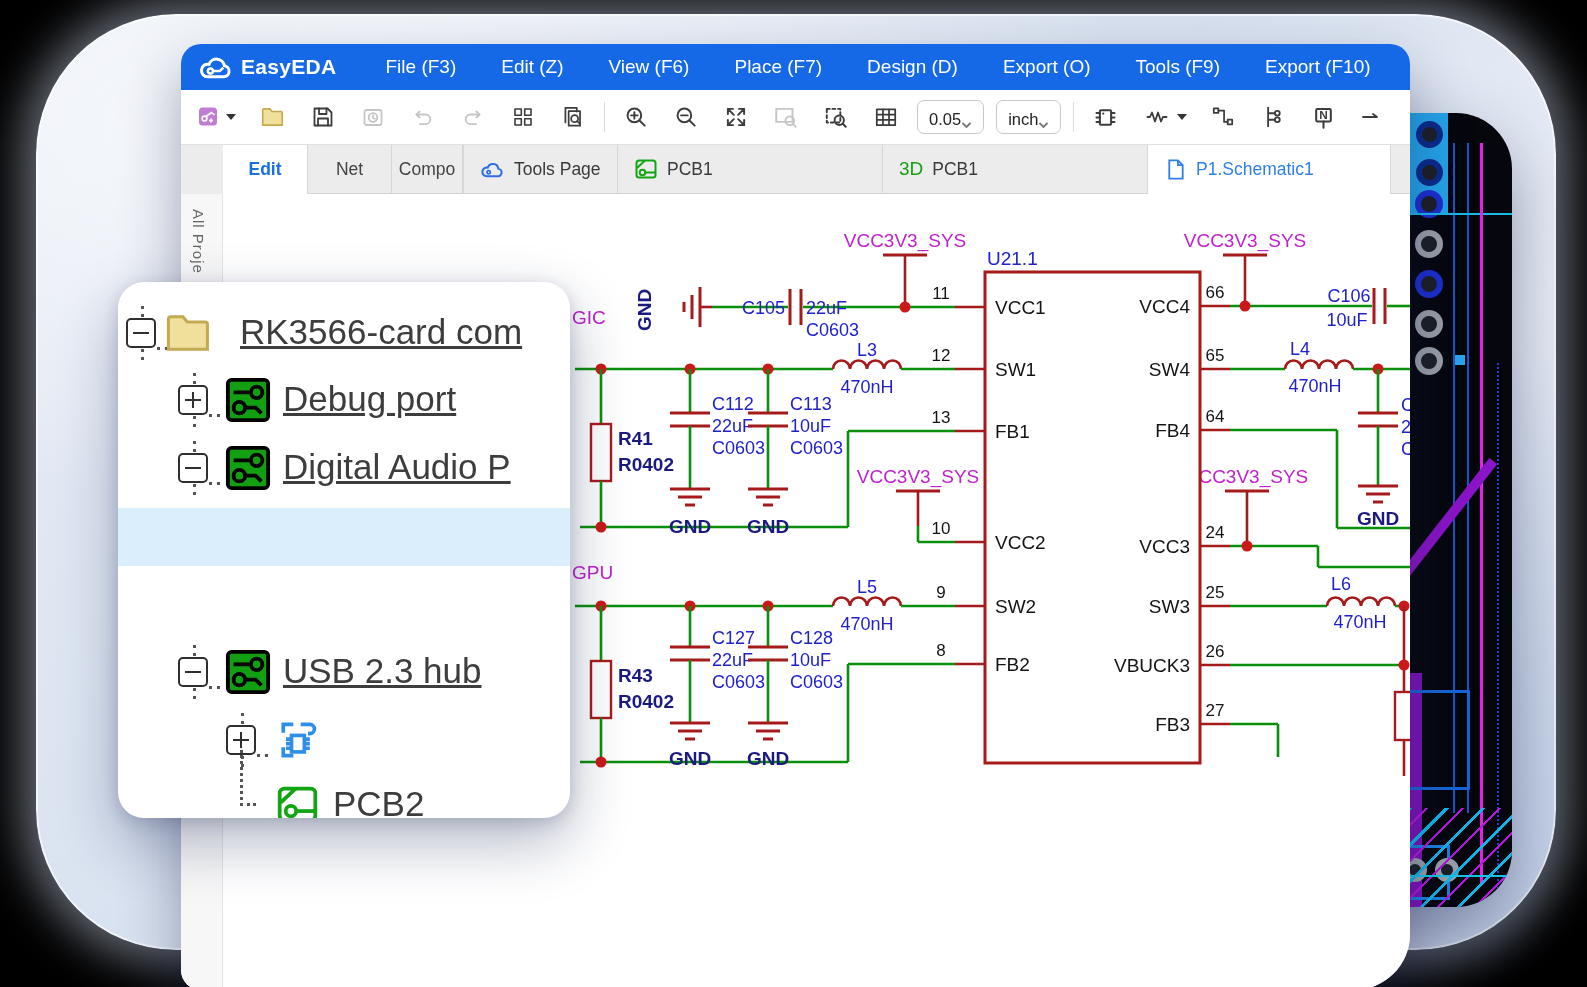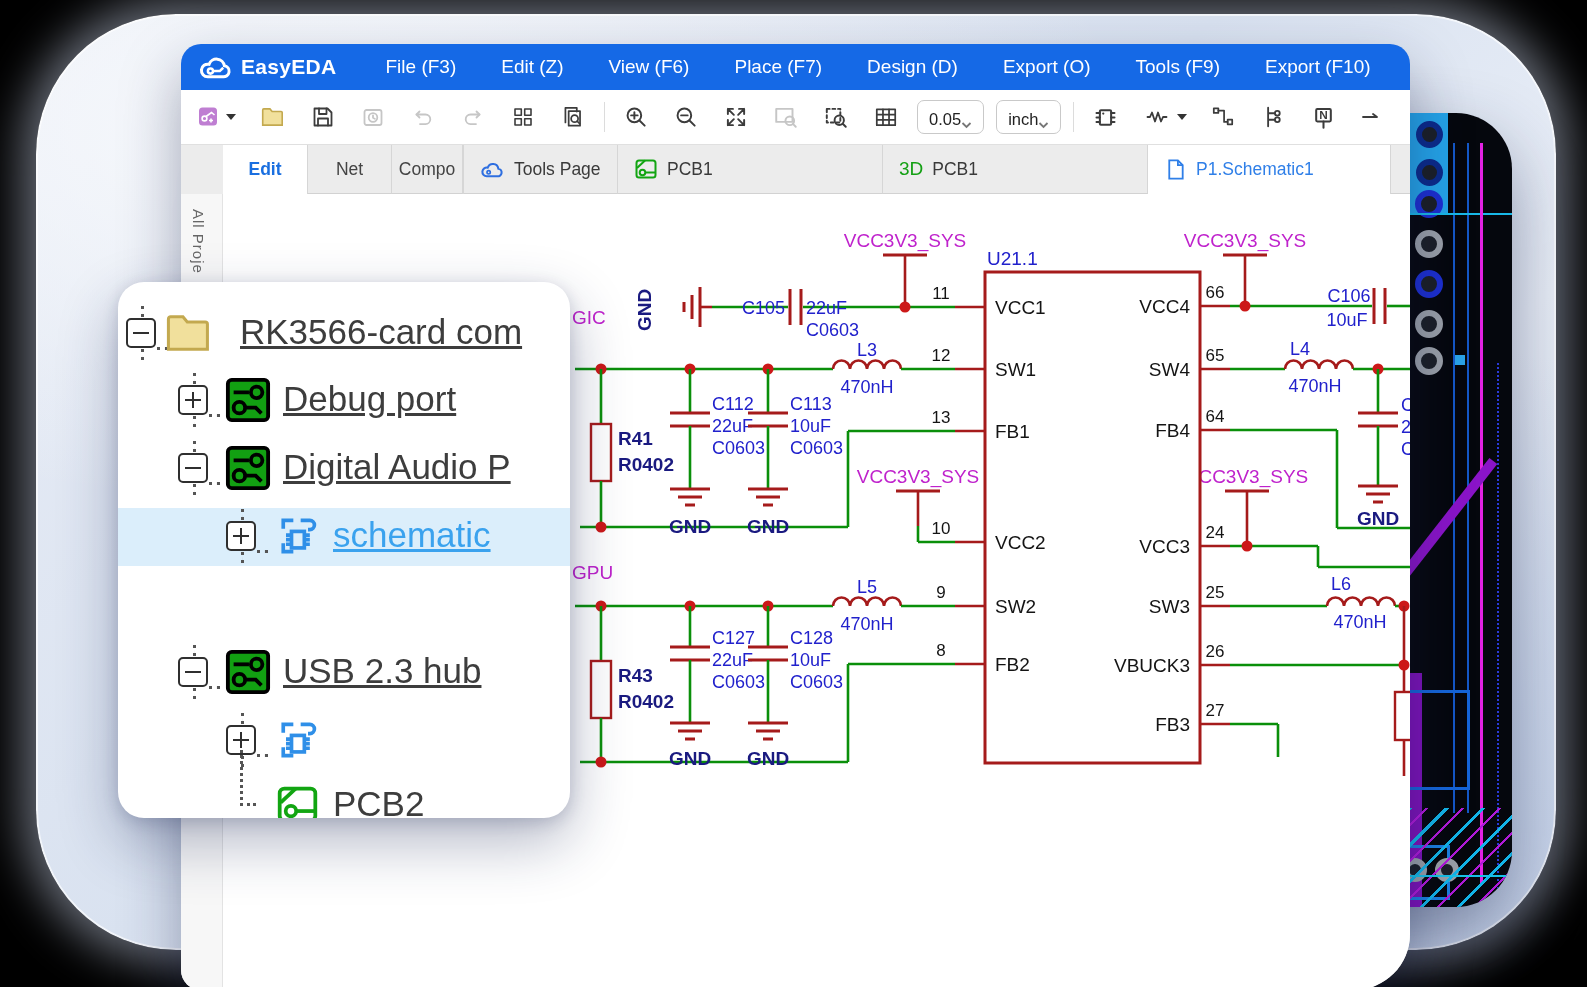--- a/index.html
+++ b/index.html
@@ -650,37 +650,20 @@
             <rect x="1.5" y="1.5" width="21" height="21" rx="2" fill="#12a012" stroke="#000" stroke-width="2"></rect>
             <path d="M4.5 8 h8" stroke="#000" stroke-width="2" fill="none"></path>
             <circle cx="16.5" cy="8" r="3" fill="none" stroke="#000" stroke-width="2"></circle>
             <circle cx="7.5" cy="16" r="3" fill="none" stroke="#000" stroke-width="2"></circle>
             <path d="M10.5 16 h5.5 l3 3" stroke="#000" stroke-width="2" fill="none"></path>
           </svg>
       </span>
       <span class="tlabel" style="left:165px">Debug port</span>
     </div>
 
-    <div class="trow" style="top:225px">
-      <span class="texp plus" style="left:108px">
-          <i class="vd" style="left:13px;top:-14px;position:absolute"></i>
-          <i class="vd" style="left:13px;bottom:-14px;position:absolute"></i>
-          <i class="hd" style="right:-14px;position:absolute"></i>
-        </span>
-      <span class="tico" style="left:157px;width:44px;height:44px;top:7px">
-        <svg viewBox="0 0 24 24" fill="none" stroke="#2f8fe8" stroke-width="2">
-          <path d="M4.5 8 V3.5 H10"></path>
-            <path d="M14 3.5 h5 a2.5 2.5 0 0 1 0 5 h-1"></path>
-            <path d="M4.5 16 v4.5 H10"></path>
-          <rect x="9" y="9.5" width="7" height="9"></rect>
-            <path d="M6 11.5 h3 M6 14 h3 M6 16.5 h3 M16 11.5 h3 M16 14 h3 M16 16.5 h3"></path>
-        </svg>
-      </span>
-      <span class="tlabel sel" style="left:215px">schematic</span>
-    </div>
 
 
     <div class="trow" style="top:361px">
       <span class="texp" style="left:60px">
           <i class="vd" style="left:13px;top:-14px;position:absolute"></i>
           <i class="vd" style="left:13px;bottom:-14px;position:absolute"></i>
           <i class="hd" style="right:-14px;position:absolute"></i>
         </span>
       <span class="tico" style="left:107px">
         <svg viewBox="0 0 24 24">

